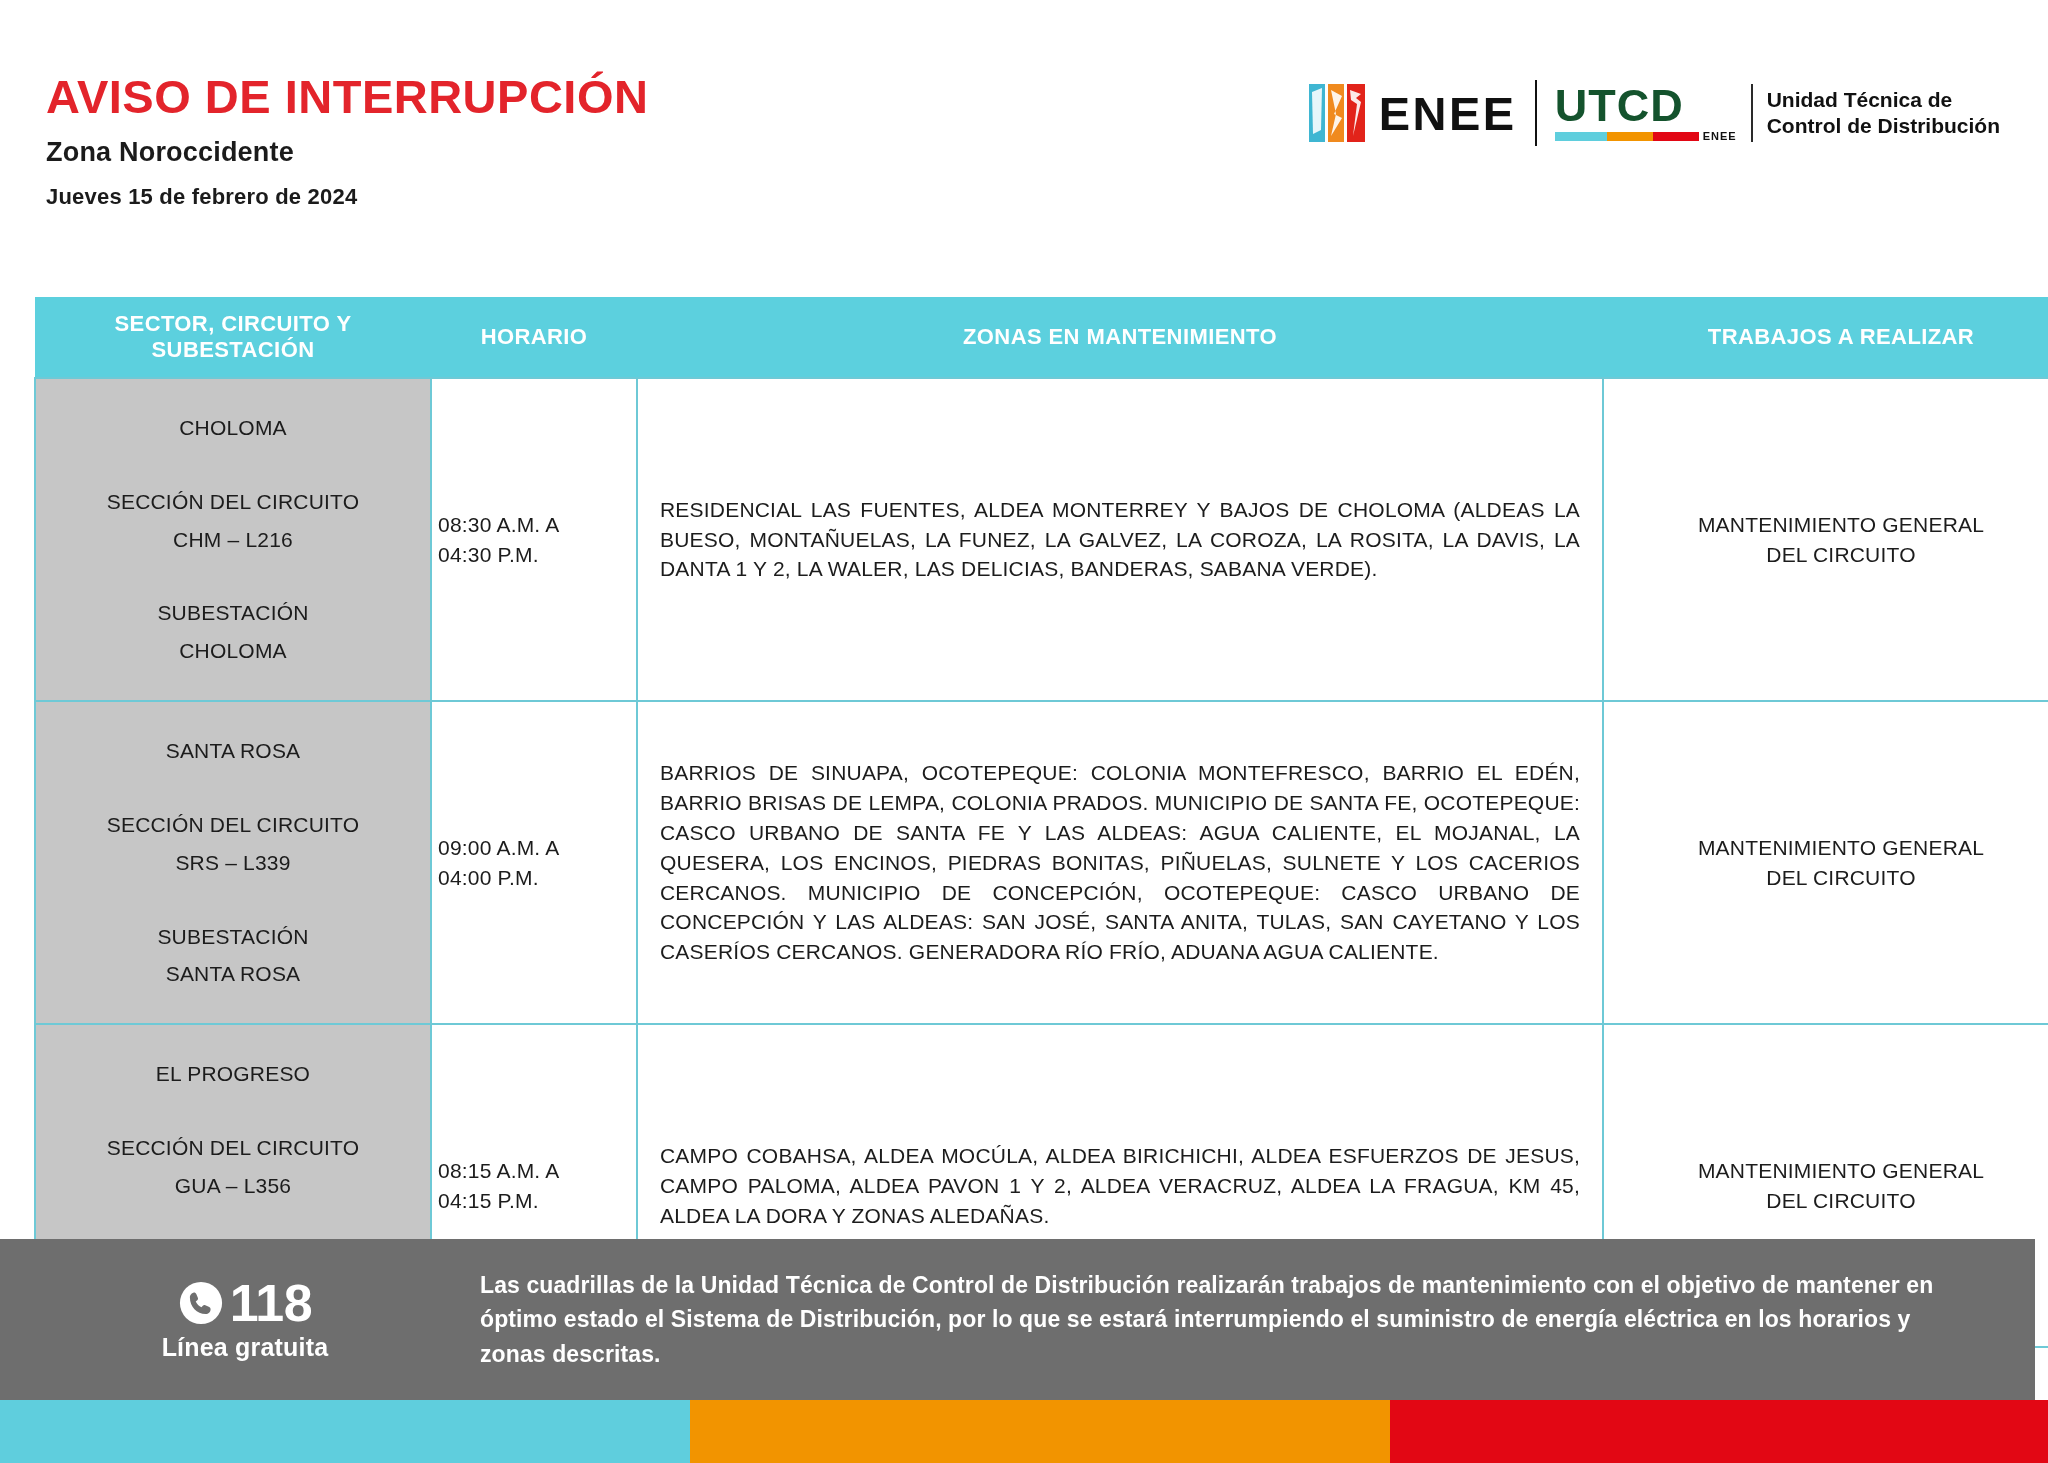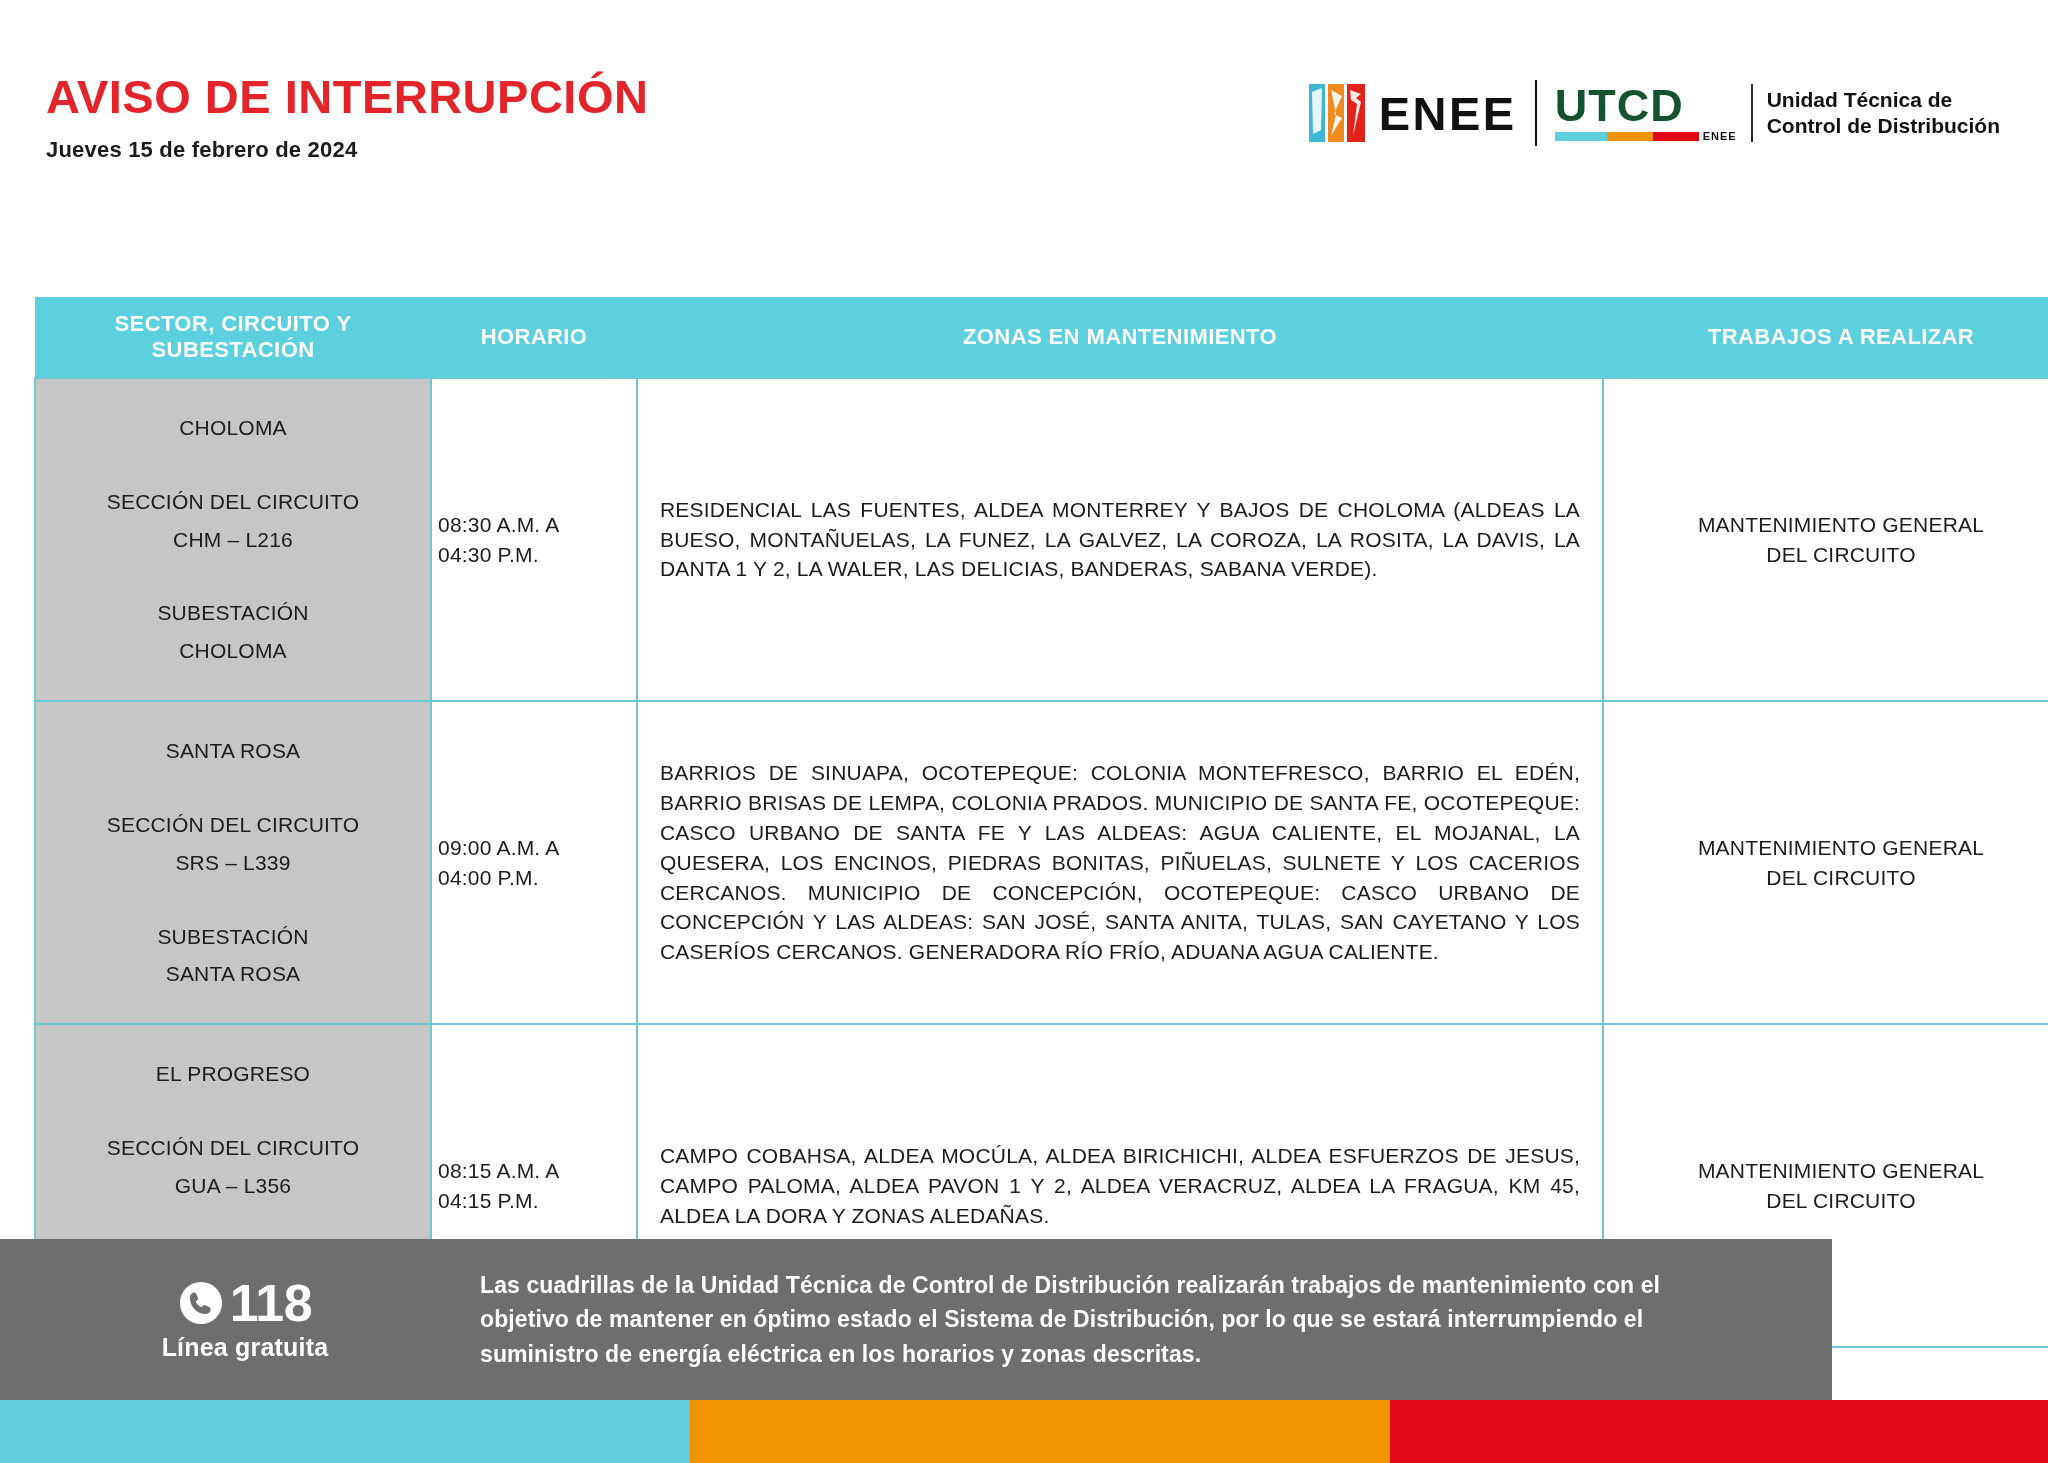--- a/index.html
+++ b/index.html
@@ -183,21 +183,21 @@
     background: #ffffff;
     text-align: center;
     padding: 12px 20px;
   }
 
   
   #footer {
     position: absolute;
     left: 0;
     top: 1239px;
-    width: 1832px;
+    width: 2035px;
     height: 161px;
     background: #6e6e6e;
     display: flex;
     align-items: center;
   }
   #hotline {
     width: 470px;
     flex: none;
     color: #ffffff;
     text-align: center;
@@ -248,20 +248,21 @@
   #strip-orange { width: 700px; background: #f29400; }
   #strip-red    { flex: 1;      background: #e20714; }
 </style>
 </head>
 <body>
 
 <div id="header">
 
   <div id="title-block">
     <div id="main-title">AVISO DE INTERRUPCIÓN</div>
+    <div id="subtitle">Zona Noroccidente</div>
     <div id="date-line">Jueves 15 de febrero de 2024</div>
   </div>
 
   <div id="logo-lockup">
 
     <svg class="enee-mark" viewBox="0 0 56 58">
       <rect x="0" y="0" width="16" height="58" fill="#3fb6d2"></rect>
       <rect x="19" y="0" width="16" height="58" fill="#f08a1e"></rect>
       <rect x="38" y="0" width="18" height="58" fill="#e2231a"></rect>
       <path d="M3 8 L13 4 L12 46 L4 50 Z" fill="#ffffff" opacity="0.88"></path>

